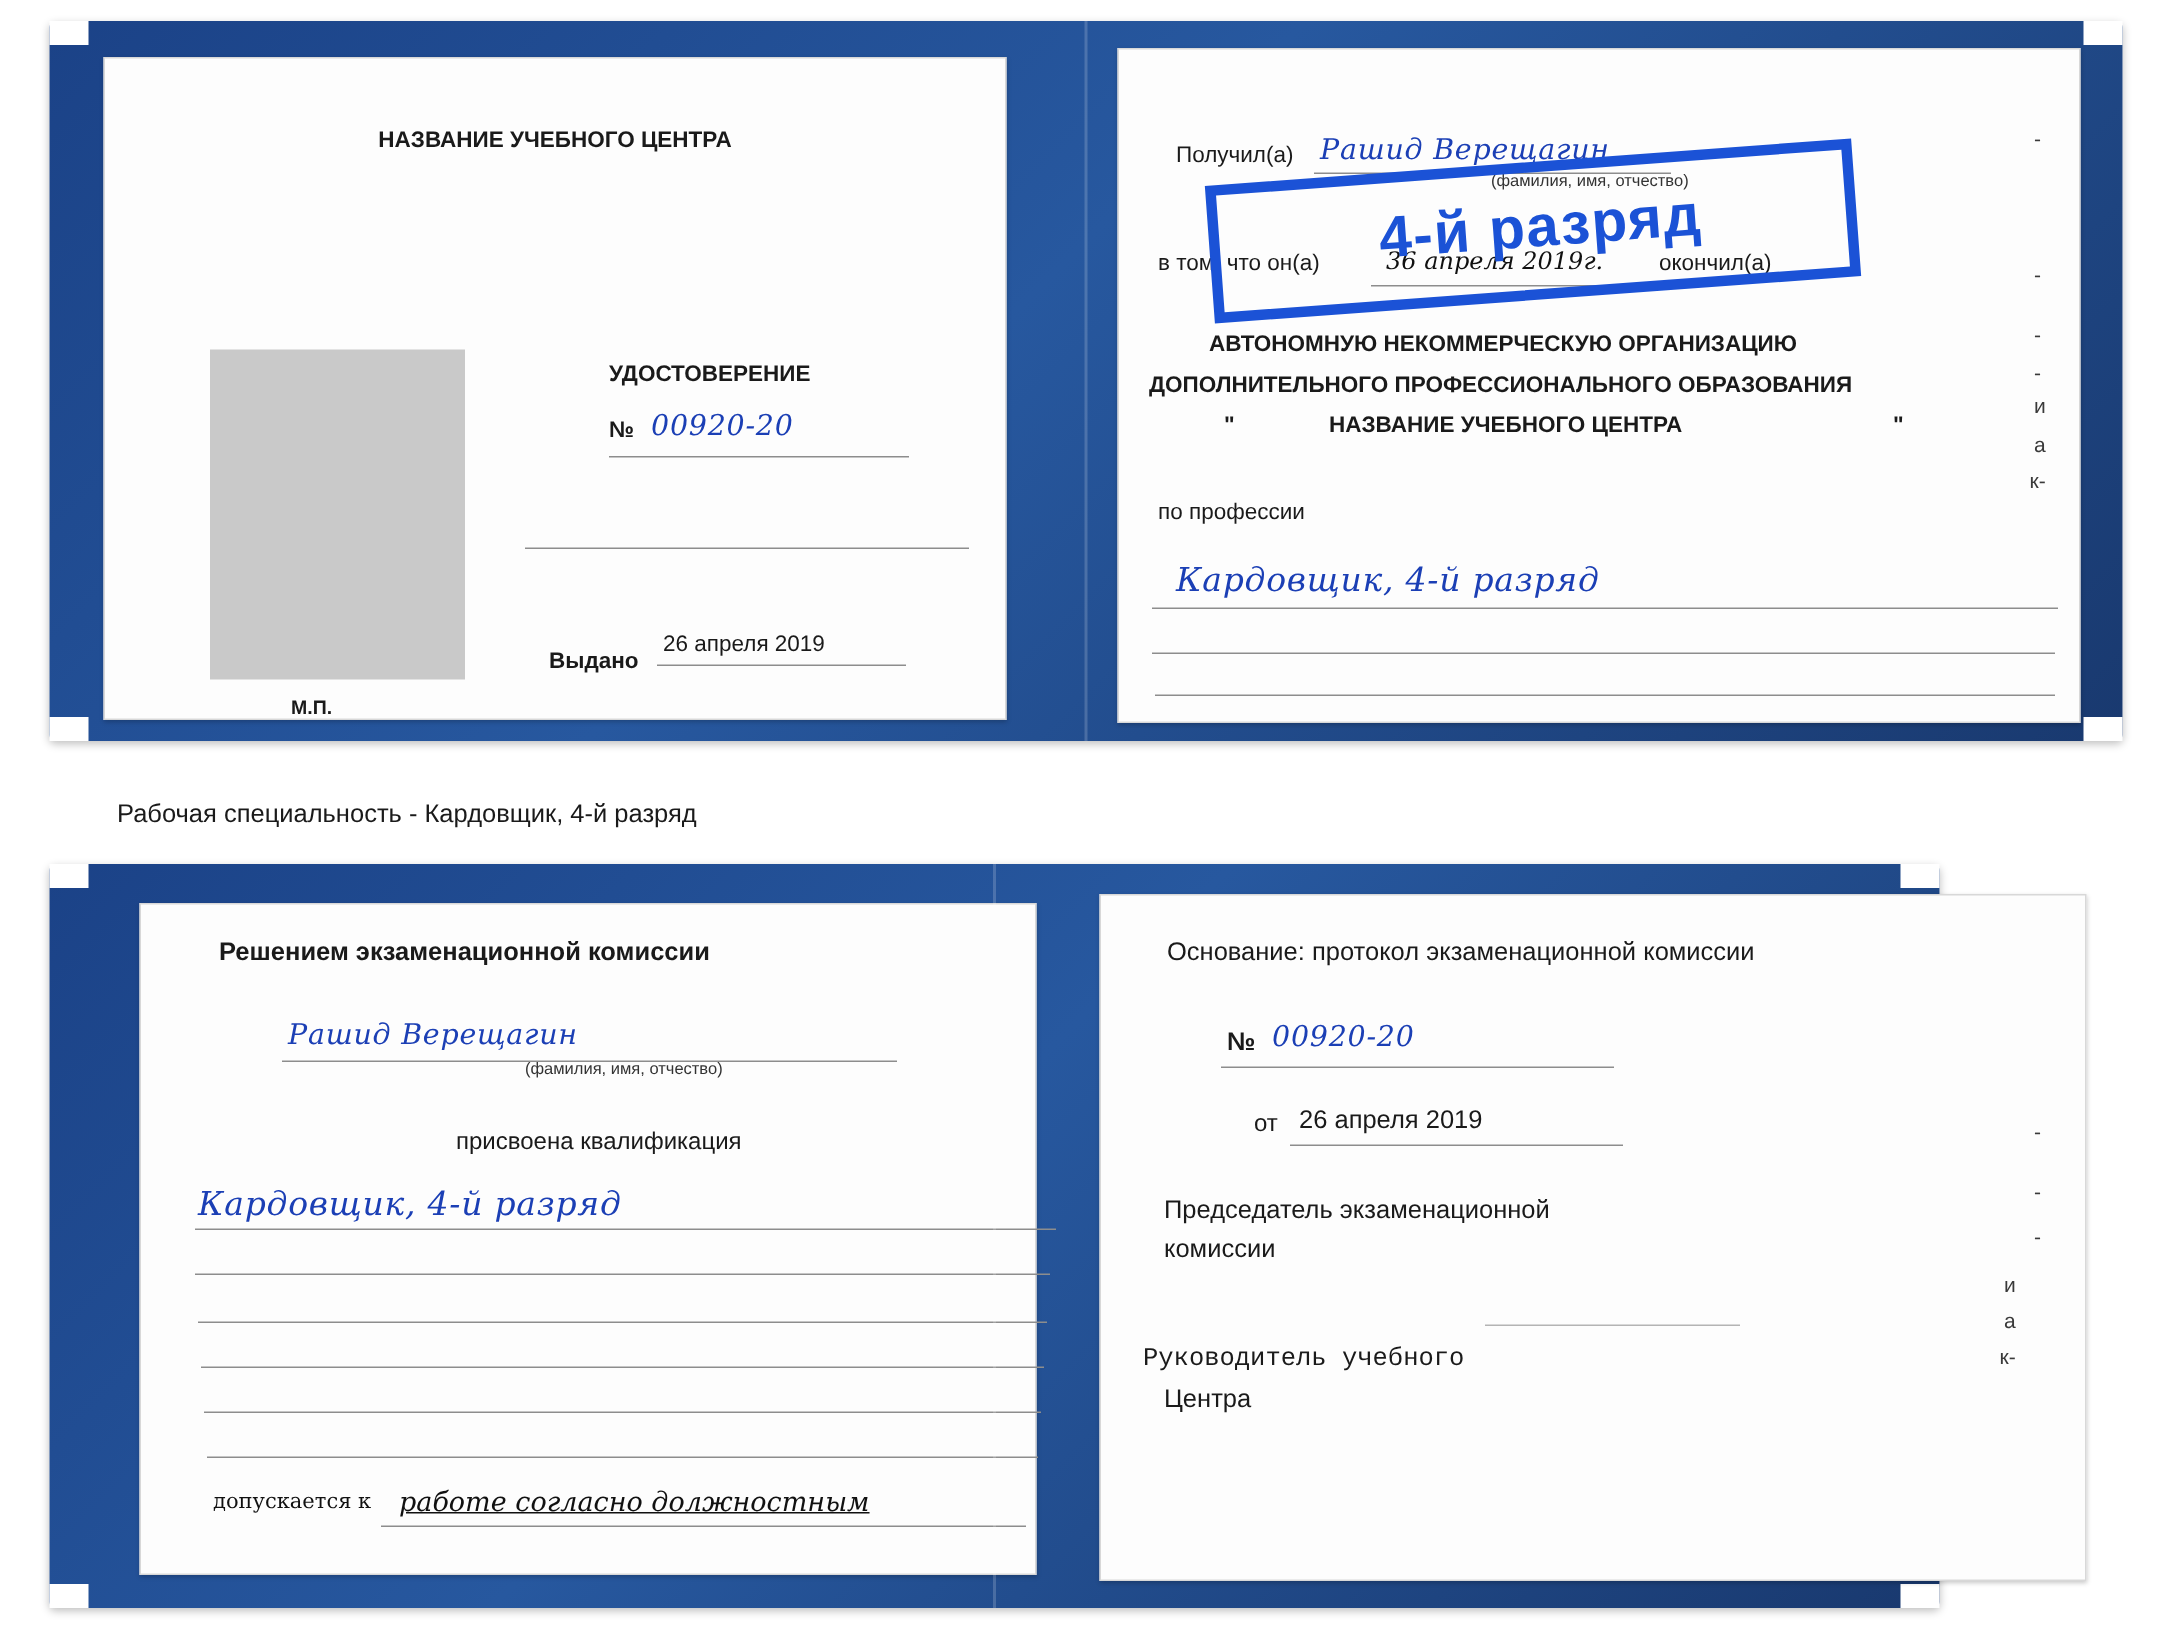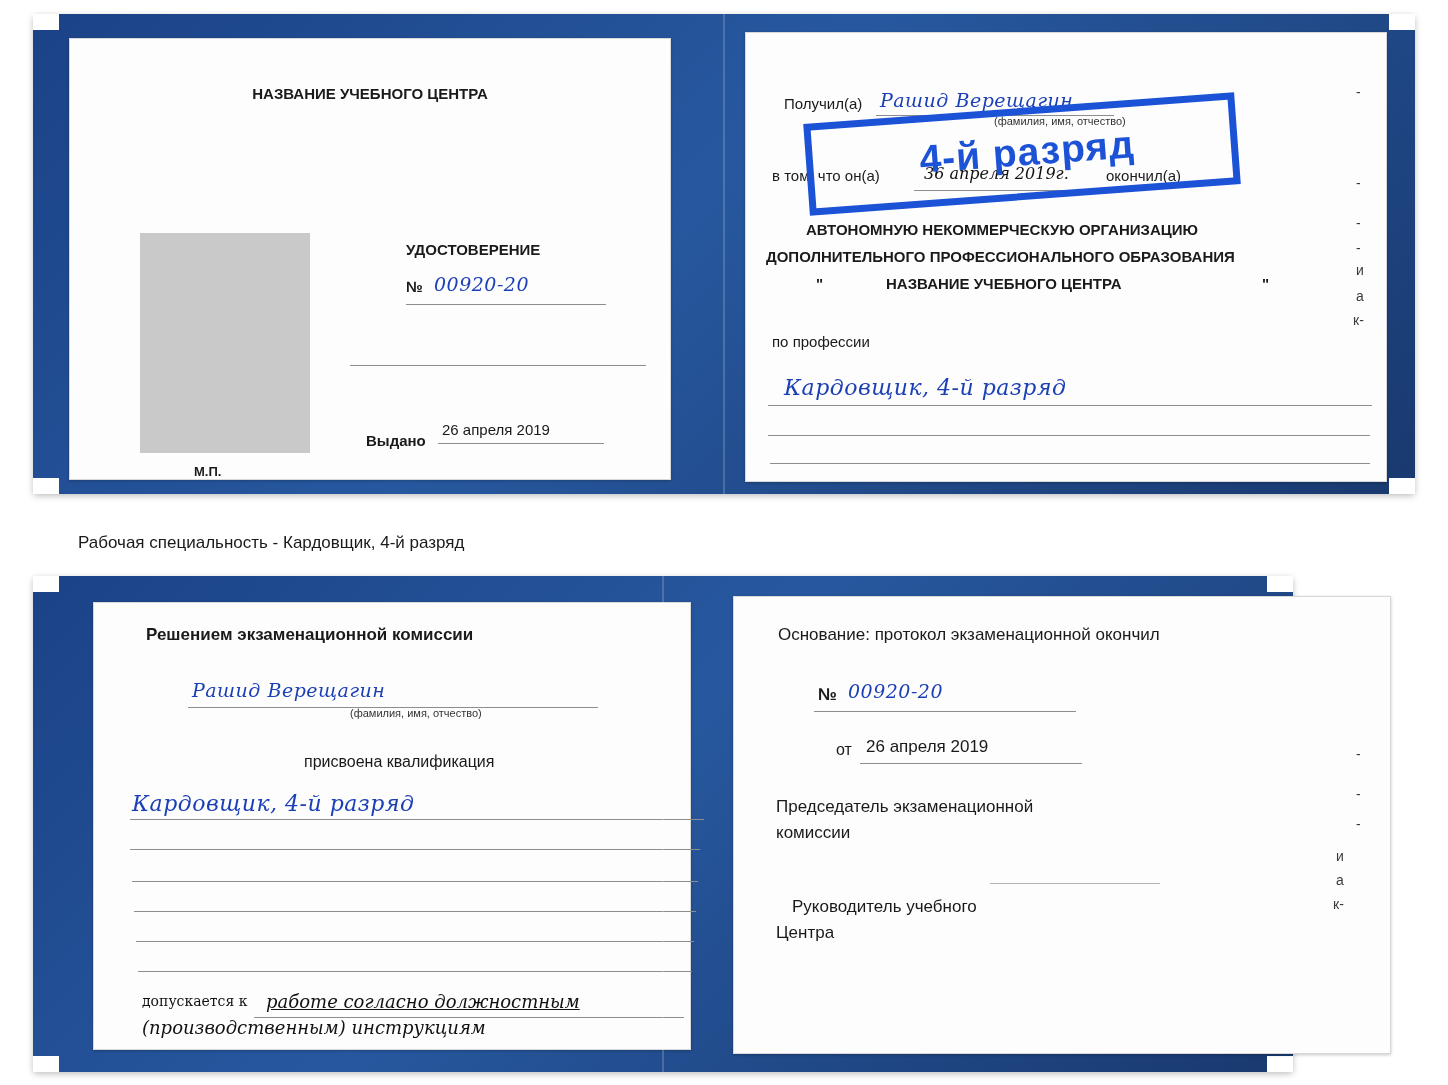--- a/index.html
+++ b/index.html
@@ -238,39 +238,38 @@
     <div class="line" style="left:36px; top:216px; width:574px;"></div>
     <div class="line" style="left:36px; top:246px; width:570px;"></div>
     <div class="line" style="left:38px; top:278px; width:566px;"></div>
     <div class="line" style="left:40px; top:308px; width:562px;"></div>
     <div class="line" style="left:42px; top:338px; width:558px;"></div>
     <div class="line" style="left:44px; top:368px; width:554px;"></div>
 
     <div class="t ital-serif" style="left:48px; top:390px; font-size:14px; font-style:normal;">допускается к</div>
     <div class="t ital-serif" style="left:172px; top:388px;text-decoration:underline;">работе согласно должностным</div>
     <div class="line" style="left:160px; top:414px; width:430px;"></div>
-    <div class="t ital-serif" style="left:48px; top:414px;">(производственным) инструкциям</div>
   </div>
 
   <div class="page bp-right">
-    <div class="t lbl" style="left:44px; top:28px; font-size:17px;">Основание: протокол экзаменационной окончил</div>
+    <div class="t lbl" style="left:44px; top:28px; font-size:17px;">Основание: протокол экзаменационной комиссии</div>
 
     <div class="t lbl bold" style="left:84px; top:88px; font-size:17px;">№</div>
     <div class="t hand" style="left:114px; top:83px;">00920-20</div>
     <div class="line" style="left:80px; top:114px; width:262px;"></div>
 
     <div class="t lbl" style="left:102px; top:144px; font-size:16px;">от</div>
     <div class="t lbl" style="left:132px; top:140px; font-size:17px;">26 апреля 2019</div>
     <div class="line" style="left:126px; top:166px; width:222px;"></div>
 
     <div class="t lbl" style="left:42px; top:200px; font-size:17px;">Председатель экзаменационной</div>
     <div class="t lbl" style="left:42px; top:226px; font-size:17px;">комиссии</div>
     <div class="line line-thin" style="left:256px; top:286px; width:170px;"></div>
 
-    <div class="t lbl" style="left:58px; top:300px; font-size:17px;">Руководитель учебного</div>
+    <div class="t lbl" style="left:28px; top:300px; font-size:17px;font-family:Liberation Mono, monospace;">Руководитель учебного</div>
     <div class="t lbl" style="left:42px; top:326px; font-size:17px;">Центра</div>
   </div>
 </div>
 
 <div class="frag" style="left:1356px; top:746px;">-</div>
 <div class="frag" style="left:1356px; top:786px;">-</div>
 <div class="frag" style="left:1356px; top:816px;">-</div>
 <div class="frag" style="left:1336px; top:848px;">и</div>
 <div class="frag" style="left:1336px; top:872px;">а</div>
 <div class="frag" style="left:1333px; top:896px;">к-</div>

